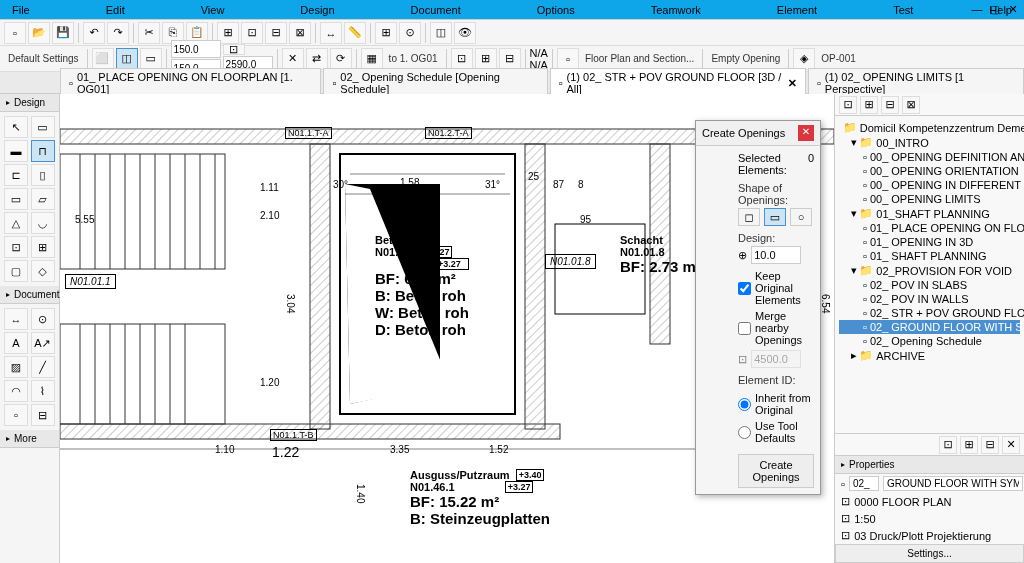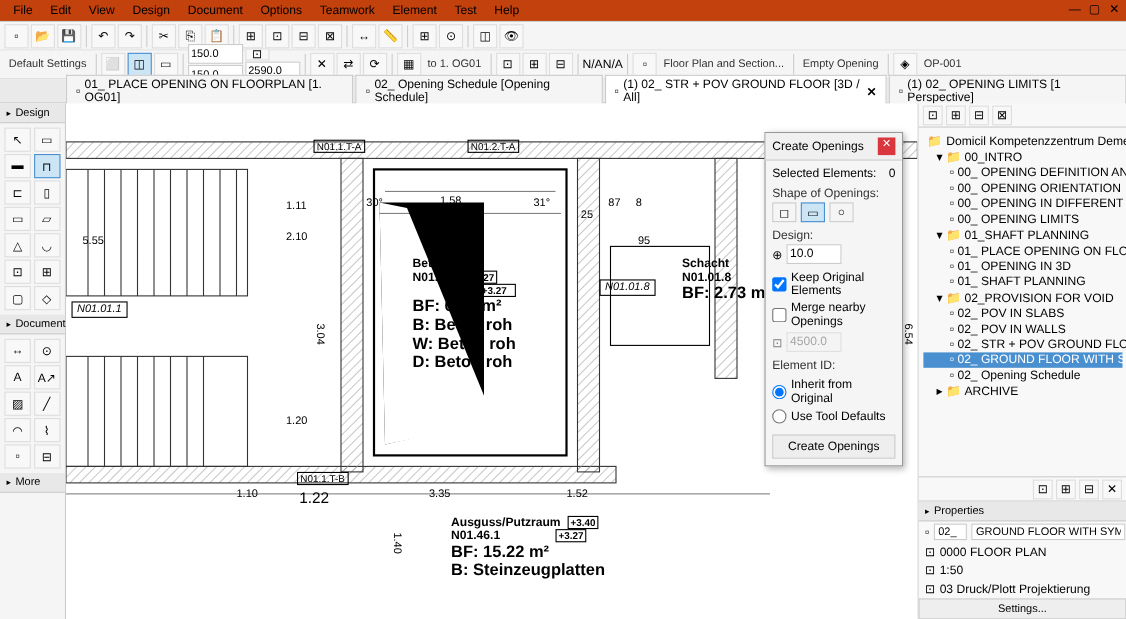--- a/index.html
+++ b/index.html
@@ -1,17 +1,17 @@
 <!DOCTYPE html>
 <html><head>
 <meta charset="utf-8">
 <style>
 * { margin: 0; padding: 0; box-sizing: border-box; font-family: Arial, sans-serif; font-size: 11px; }
 body { width: 1024px; height: 563px; background: #fff; overflow: hidden; position: relative; }
-.menubar { height: 20px; background: #c2410c; border-bottom: 1px solid #ccc; display: flex; align-items: center; padding: 0 4px; }
+.menubar { height: 20px; background: #0ea5e9; border-bottom: 1px solid #ccc; display: flex; align-items: center; padding: 0 4px; justify-content: space-between; }
 .menubar span { padding: 2px 8px; cursor: pointer; }
 .window-controls { position: absolute; right: 4px; top: 2px; display: flex; gap: 4px; }
 .window-controls div { width: 14px; height: 14px; text-align: center; line-height: 14px; cursor: pointer; }
 .toolbar1, .toolbar2 { height: 26px; background: #f5f5f5; border-bottom: 1px solid #ddd; display: flex; align-items: center; padding: 0 4px; gap: 2px; }
 .tool-btn { width: 22px; height: 22px; background: #f8f8f8; border: 1px solid #ddd; display: flex; align-items: center; justify-content: center; cursor: pointer; }
 .tool-btn.active { background: #cce5f5; border-color: #4a90d0; }
 .tool-sep { width: 1px; height: 20px; background: #ccc; margin: 0 2px; }
 .coord-input { width: 50px; height: 18px; border: 1px solid #ccc; padding: 0 2px; font-size: 10px; }
 .toolbar-label { font-size: 10px; color: #333; margin: 0 4px; }
 .tabs { height: 22px; background: #eaeaea; border-bottom: 1px solid #ccc; display: flex; align-items: center; padding-left: 60px; gap: 2px; }
@@ -32,21 +32,21 @@
 .tree-item.selected { background: #4a90d0; color: #fff; }
 .tree-item.l1 { padding-left: 12px; }
 .tree-item.l2 { padding-left: 24px; }
 .props-panel { border-top: 1px solid #ccc; }
 .props-row { padding: 2px 6px; font-size: 10px; display: flex; gap: 4px; align-items: center; }
 .props-input { flex: 1; border: 1px solid #ccc; padding: 1px 3px; font-size: 10px; }
 .settings-btn { width: 100%; padding: 3px; background: #eee; border: 1px solid #ccc; font-size: 10px; }
 .dialog { position: absolute; left: 695px; top: 120px; width: 126px; background: #f5f5f5; border: 1px solid #999; box-shadow: 2px 2px 6px rgba(0,0,0,0.3); z-index: 100; }
 .dialog-title { background: #f0f0f0; padding: 4px 6px; font-size: 10px; display: flex; justify-content: space-between; align-items: center; border-bottom: 1px solid #ccc; }
 .dialog-close { width: 16px; height: 16px; background: #d9363e; color: #fff; text-align: center; line-height: 14px; cursor: pointer; font-size: 10px; }
-.dialog-body { padding: 6px; font-size: 10px; }
+.dialog-body { padding: 6px; font-size: 10px; margin-left: 36px; }
 .dialog-row { margin-bottom: 6px; }
 .dialog-row label { display: block; margin-bottom: 2px; color: #333; }
 .shape-opts { display: flex; gap: 4px; }
 .shape-opt { width: 22px; height: 18px; border: 1px solid #ccc; display: flex; align-items: center; justify-content: center; cursor: pointer; }
 .shape-opt.active { background: #cce5f5; border-color: #4a90d0; }
 .offset-input { width: 50px; border: 1px solid #ccc; padding: 2px; }
 .dialog-check { display: flex; align-items: center; gap: 4px; margin-bottom: 4px; }
 .dialog-radio { display: flex; align-items: center; gap: 4px; margin-bottom: 4px; }
 .dialog-btn { width: 100%; padding: 4px; background: #eee; border: 1px solid #ccc; margin-top: 6px; cursor: pointer; }
 .room-label { position: absolute; font-size: 11px; font-weight: bold; }
@@ -120,21 +120,21 @@
   <div class="tool-btn">⇄</div>
   <div class="tool-btn">⟳</div>
   <div class="tool-sep"></div>
   <div class="tool-btn">▦</div>
   <span class="toolbar-label">to 1. OG01</span>
   <div class="tool-sep"></div>
   <div class="tool-btn">⊡</div>
   <div class="tool-btn">⊞</div>
   <div class="tool-btn">⊟</div>
   <div class="tool-sep"></div>
-  <div style="display:flex;flex-direction:row;font-size:9px">
+  <div style="display:flex;flex-direction:column;font-size:9px">
     <span>N/A</span>
     <span>N/A</span>
   </div>
   <div class="tool-sep"></div>
   <div class="tool-btn">▫</div>
   <span class="toolbar-label">Floor Plan and Section...</span>
   <div class="tool-sep"></div>
   <span class="toolbar-label">Empty Opening</span>
   <div class="tool-sep"></div>
   <div class="tool-btn">◈</div>
@@ -288,27 +288,27 @@
     <div style="position:absolute;left:200px;top:88px;font-size:10px">1.11</div>
     <div style="position:absolute;left:200px;top:116px;font-size:10px">2.10</div>
     <div style="position:absolute;left:340px;top:83px;font-size:10px">1.58</div>
     <div style="position:absolute;left:350px;top:98px;font-size:10px">2.28</div>
     <div style="position:absolute;left:350px;top:118px;font-size:10px">2.20</div>
     <div style="position:absolute;left:200px;top:283px;font-size:10px">1.20</div>
     <div style="position:absolute;left:225px;top:200px;font-size:10px;writing-mode:vertical-rl">3.04</div>
     <div style="position:absolute;left:155px;top:350px;font-size:10px">1.10</div>
     <div style="position:absolute;left:212px;top:350px;font-size:14px">1.22</div>
     <div style="position:absolute;left:330px;top:350px;font-size:10px">3.35</div>
-    <div style="position:absolute;left:455px;top:350px;font-size:10px">1.52</div>
+    <div style="position:absolute;left:429px;top:350px;font-size:10px">1.52</div>
     <div style="position:absolute;left:295px;top:390px;font-size:10px;writing-mode:vertical-rl">1.40</div>
     <div style="position:absolute;left:520px;top:120px;font-size:10px">95</div>
     <div style="position:absolute;left:760px;top:200px;font-size:10px;writing-mode:vertical-rl">6.54</div>
     <div style="position:absolute;left:273px;top:85px;font-size:10px">30°</div>
     <div style="position:absolute;left:425px;top:85px;font-size:10px">31°</div>
-    <div style="position:absolute;left:468px;top:96px;font-size:10px">25</div>
+    <div style="position:absolute;left:468px;top:77px;font-size:10px">25</div>
     <div style="position:absolute;left:493px;top:85px;font-size:10px">87</div>
     <div style="position:absolute;left:518px;top:85px;font-size:10px">8</div>
   </div>
 
   <div class="right-panel">
     <div style="height:22px;border-bottom:1px solid #ccc;display:flex;align-items:center;padding:0 4px;gap:3px">
       <div class="tool-btn" style="width:18px;height:18px">⊡</div>
       <div class="tool-btn" style="width:18px;height:18px">⊞</div>
       <div class="tool-btn" style="width:18px;height:18px">⊟</div>
       <div class="tool-btn" style="width:18px;height:18px">⊠</div>

